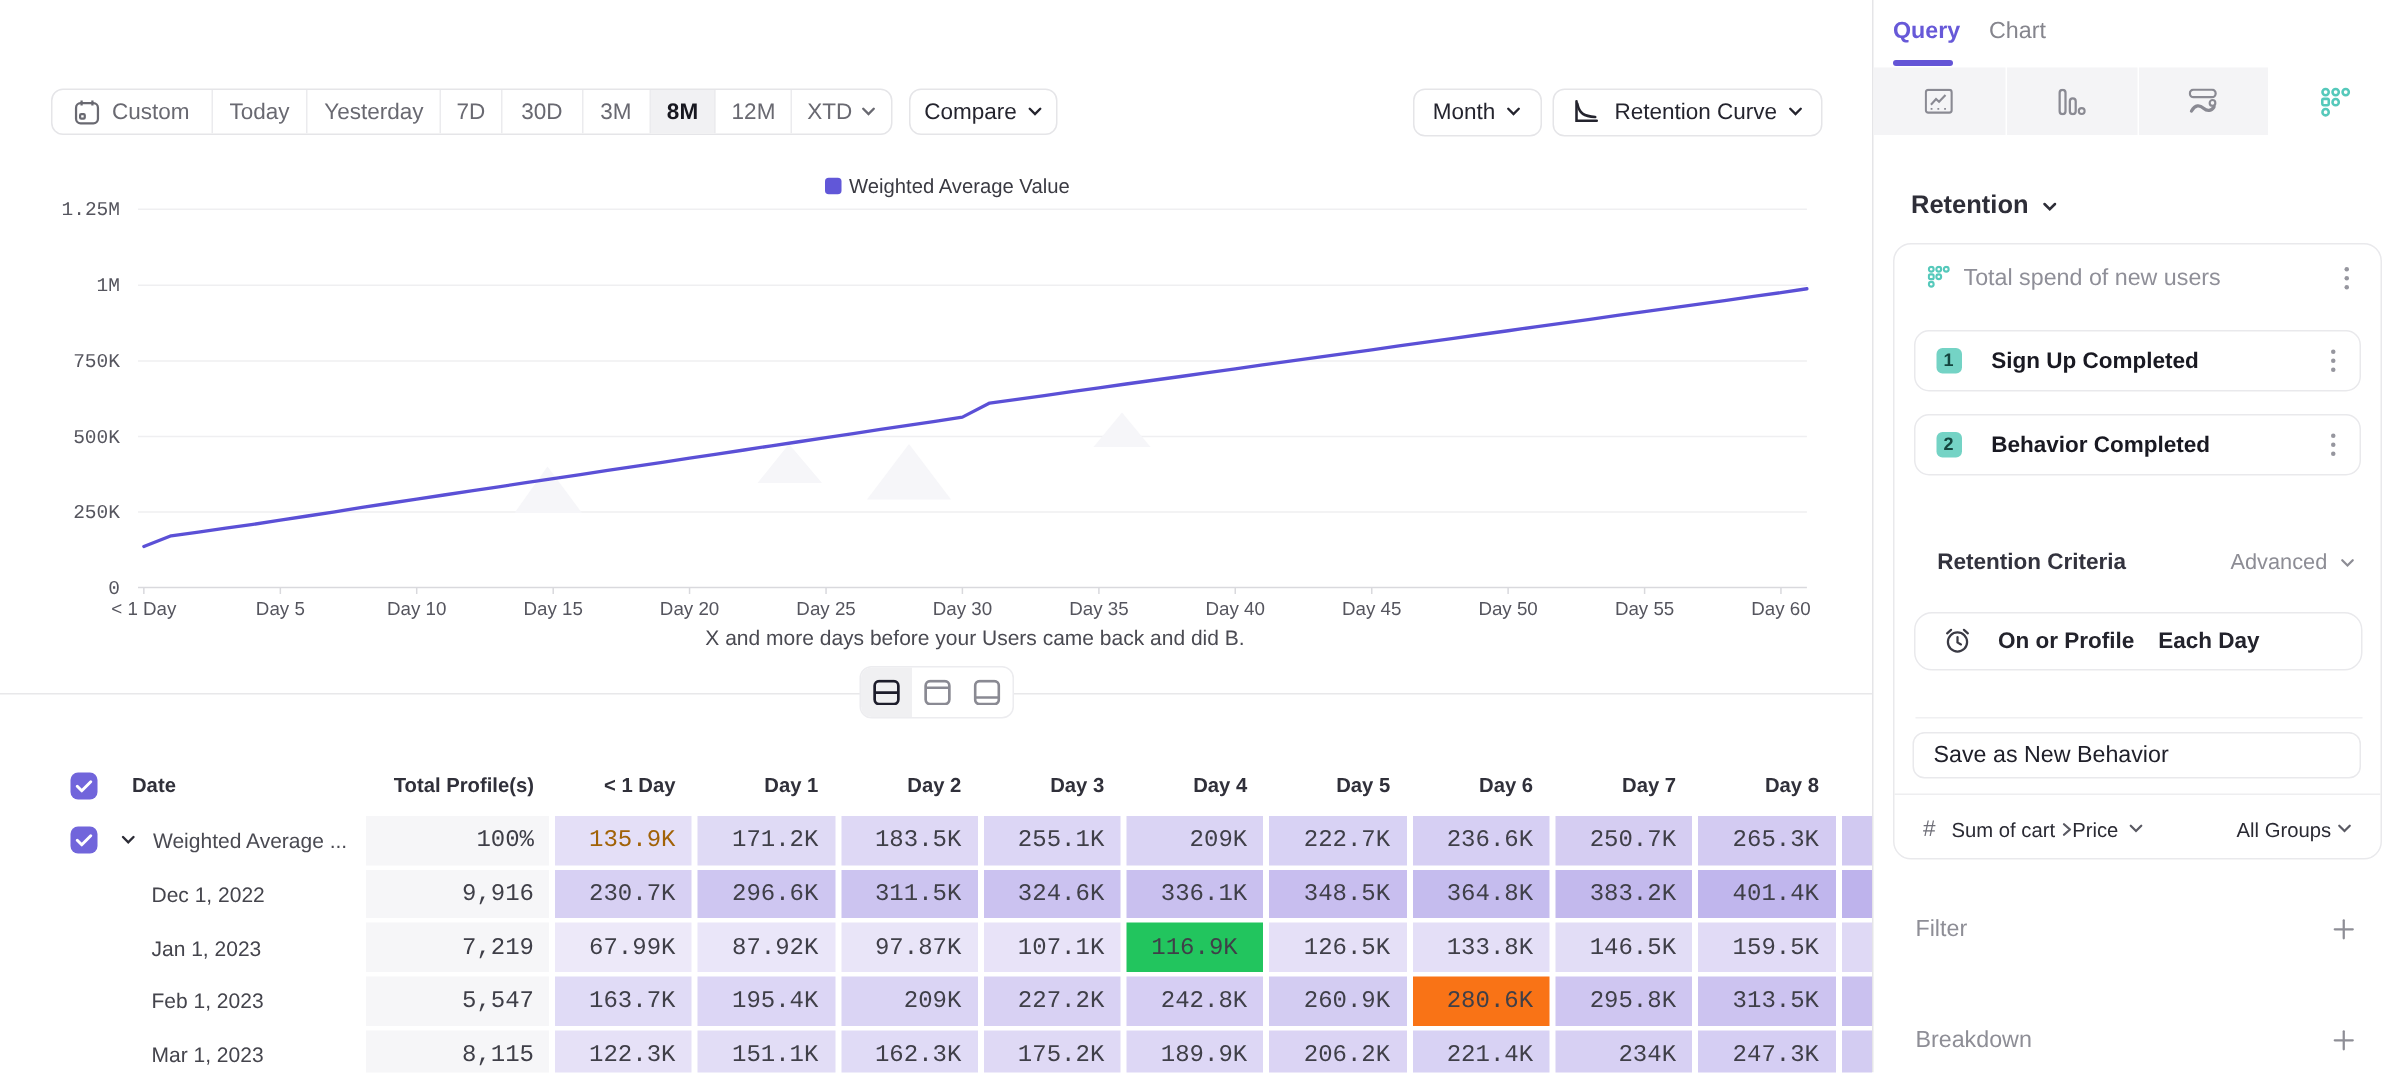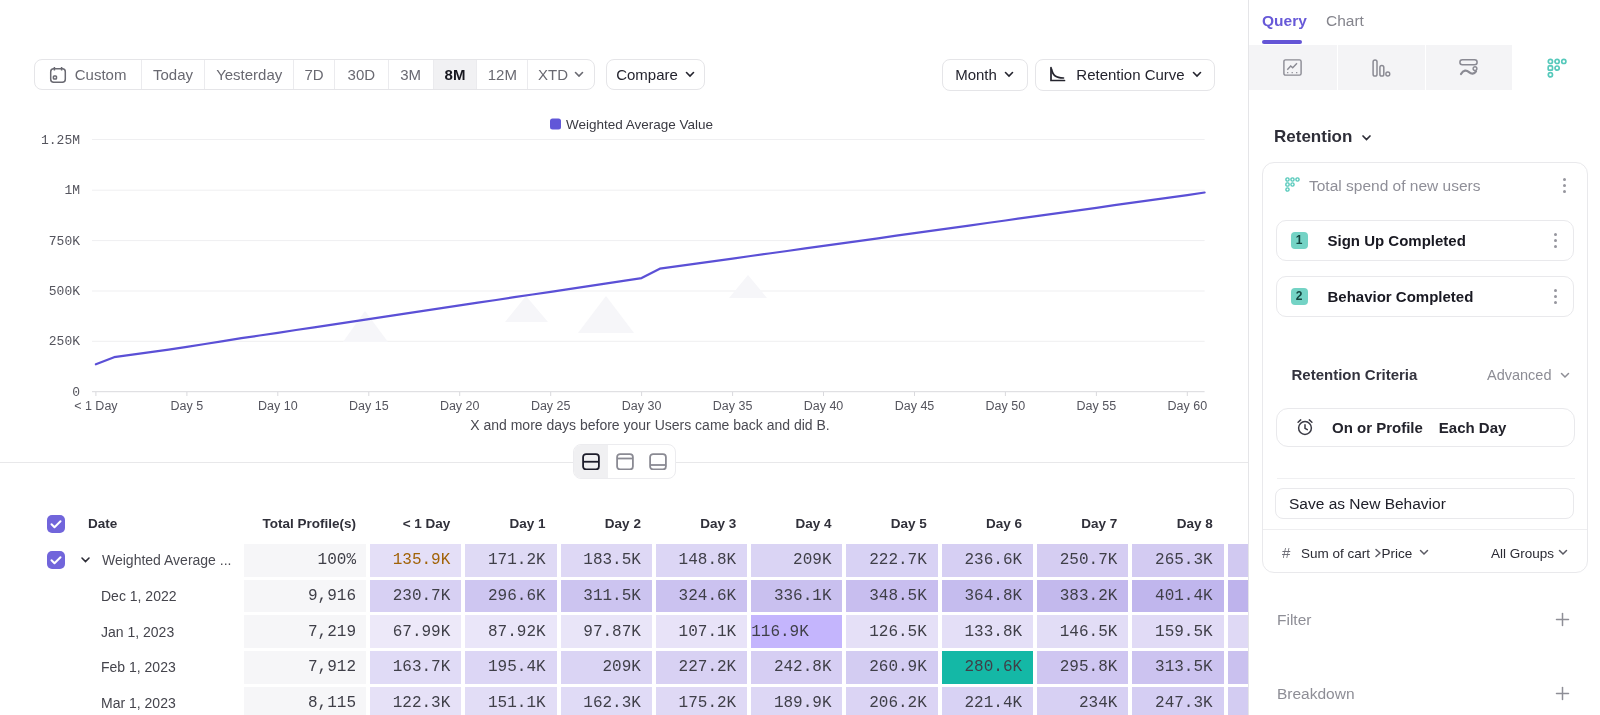--- a/index.html
+++ b/index.html
@@ -170,21 +170,21 @@
                     <path d="M2 2 L5.5 5.5 L9 2" fill="none" stroke="#2c2c36" stroke-width="1.6" stroke-linecap="round"></path>
                   </svg>
                 </span>
                 <span style="font-size:14px;color:#4a4a52;white-space:nowrap">Weighted Average ...</span>
               </div>
             </td>
 <td style="background:#f6f6f8;text-align:right;padding-right:10px;font-size:16px;color:#3f3f48" class="mono">100%</td>
 <td style="background:rgb(228,223,247);text-align:right;padding-right:11px;font-size:16px;color:#a16207" class="mono">135.9K</td>
 <td style="background:rgb(223,218,245);text-align:right;padding-right:11px;font-size:16px;color:#3f3f48" class="mono">171.2K</td>
 <td style="background:rgb(222,216,245);text-align:right;padding-right:11px;font-size:16px;color:#3f3f48" class="mono">183.5K</td>
-<td style="background:rgb(220,214,245);text-align:right;padding-right:11px;font-size:16px;color:#3f3f48" class="mono">148.8K</td>
+<td style="background:rgb(220,214,245);text-align:right;padding-right:11px;font-size:16px;color:#3f3f48" class="mono">255.1K</td>
 <td style="background:rgb(218,212,244);text-align:right;padding-right:11px;font-size:16px;color:#3f3f48" class="mono">209K</td>
 <td style="background:rgb(216,210,244);text-align:right;padding-right:11px;font-size:16px;color:#3f3f48" class="mono">222.7K</td>
 <td style="background:rgb(214,207,243);text-align:right;padding-right:11px;font-size:16px;color:#3f3f48" class="mono">236.6K</td>
 <td style="background:rgb(213,205,242);text-align:right;padding-right:11px;font-size:16px;color:#3f3f48" class="mono">250.7K</td>
 <td style="background:rgb(211,203,242);text-align:right;padding-right:11px;font-size:16px;color:#3f3f48" class="mono">265.3K</td>
 <td style="background:rgb(209,201,241);text-align:right;padding-right:11px;font-size:16px;color:#3f3f48" class="mono"></td>
 </tr>
 <tr style="height:32.7px">
 <td style="vertical-align:middle;padding-left:61px;font-size:14px;color:#44444c;white-space:nowrap">Dec 1, 2022</td>
 <td style="background:#f6f6f8;text-align:right;padding-right:10px;font-size:16px;color:#3f3f48" class="mono">9,916</td>
@@ -199,37 +199,37 @@
 <td style="background:rgb(192,182,237);text-align:right;padding-right:11px;font-size:16px;color:#3f3f48" class="mono">401.4K</td>
 <td style="background:rgb(190,179,236);text-align:right;padding-right:11px;font-size:16px;color:#3f3f48" class="mono"></td>
 </tr>
 <tr style="height:32.7px">
 <td style="vertical-align:middle;padding-left:61px;font-size:14px;color:#44444c;white-space:nowrap">Jan 1, 2023</td>
 <td style="background:#f6f6f8;text-align:right;padding-right:10px;font-size:16px;color:#3f3f48" class="mono">7,219</td>
 <td style="background:rgb(237,233,249);text-align:right;padding-right:11px;font-size:16px;color:#3f3f48" class="mono">67.99K</td>
 <td style="background:rgb(234,230,249);text-align:right;padding-right:11px;font-size:16px;color:#3f3f48" class="mono">87.92K</td>
 <td style="background:rgb(233,229,248);text-align:right;padding-right:11px;font-size:16px;color:#3f3f48" class="mono">97.87K</td>
 <td style="background:rgb(232,227,248);text-align:right;padding-right:11px;font-size:16px;color:#3f3f48" class="mono">107.1K</td>
-<td style="background:#c4b5fd;text-align:left;padding-right:1px;font-size:16px;color:#3f3f48" class="mono">116.9K</td>
+<td style="background:#22c55e;text-align:center;padding-right:1px;font-size:16px;color:#3f3f48" class="mono">116.9K</td>
 <td style="background:rgb(229,224,247);text-align:right;padding-right:11px;font-size:16px;color:#3f3f48" class="mono">126.5K</td>
 <td style="background:rgb(228,223,247);text-align:right;padding-right:11px;font-size:16px;color:#3f3f48" class="mono">133.8K</td>
 <td style="background:rgb(226,221,246);text-align:right;padding-right:11px;font-size:16px;color:#3f3f48" class="mono">146.5K</td>
 <td style="background:rgb(225,219,246);text-align:right;padding-right:11px;font-size:16px;color:#3f3f48" class="mono">159.5K</td>
 <td style="background:rgb(223,217,245);text-align:right;padding-right:11px;font-size:16px;color:#3f3f48" class="mono"></td>
 </tr>
 <tr style="height:32.7px">
 <td style="vertical-align:middle;padding-left:61px;font-size:14px;color:#44444c;white-space:nowrap">Feb 1, 2023</td>
-<td style="background:#f6f6f8;text-align:right;padding-right:10px;font-size:16px;color:#3f3f48" class="mono">7,912</td>
+<td style="background:#f6f6f8;text-align:right;padding-right:10px;font-size:16px;color:#3f3f48" class="mono">5,547</td>
 <td style="background:rgb(224,219,246);text-align:right;padding-right:11px;font-size:16px;color:#3f3f48" class="mono">163.7K</td>
 <td style="background:rgb(220,214,245);text-align:right;padding-right:11px;font-size:16px;color:#3f3f48" class="mono">195.4K</td>
 <td style="background:rgb(218,212,244);text-align:right;padding-right:11px;font-size:16px;color:#3f3f48" class="mono">209K</td>
 <td style="background:rgb(216,209,243);text-align:right;padding-right:11px;font-size:16px;color:#3f3f48" class="mono">227.2K</td>
 <td style="background:rgb(214,206,243);text-align:right;padding-right:11px;font-size:16px;color:#3f3f48" class="mono">242.8K</td>
 <td style="background:rgb(211,204,242);text-align:right;padding-right:11px;font-size:16px;color:#3f3f48" class="mono">260.9K</td>
-<td style="background:#14b8a6;text-align:right;padding-right:11px;font-size:16px;color:#3f3f48" class="mono">280.6K</td>
+<td style="background:#f97316;text-align:right;padding-right:11px;font-size:16px;color:#3f3f48" class="mono">280.6K</td>
 <td style="background:rgb(207,198,241);text-align:right;padding-right:11px;font-size:16px;color:#3f3f48" class="mono">295.8K</td>
 <td style="background:rgb(204,195,240);text-align:right;padding-right:11px;font-size:16px;color:#3f3f48" class="mono">313.5K</td>
 <td style="background:rgb(202,193,239);text-align:right;padding-right:11px;font-size:16px;color:#3f3f48" class="mono"></td>
 </tr>
 <tr style="height:32.7px">
 <td style="vertical-align:middle;padding-left:61px;font-size:14px;color:#44444c;white-space:nowrap">Mar 1, 2023</td>
 <td style="background:#f6f6f8;text-align:right;padding-right:10px;font-size:16px;color:#3f3f48" class="mono">8,115</td>
 <td style="background:rgb(230,225,247);text-align:right;padding-right:11px;font-size:16px;color:#3f3f48" class="mono">122.3K</td>
 <td style="background:rgb(226,221,246);text-align:right;padding-right:11px;font-size:16px;color:#3f3f48" class="mono">151.1K</td>
 <td style="background:rgb(224,219,246);text-align:right;padding-right:11px;font-size:16px;color:#3f3f48" class="mono">162.3K</td>

